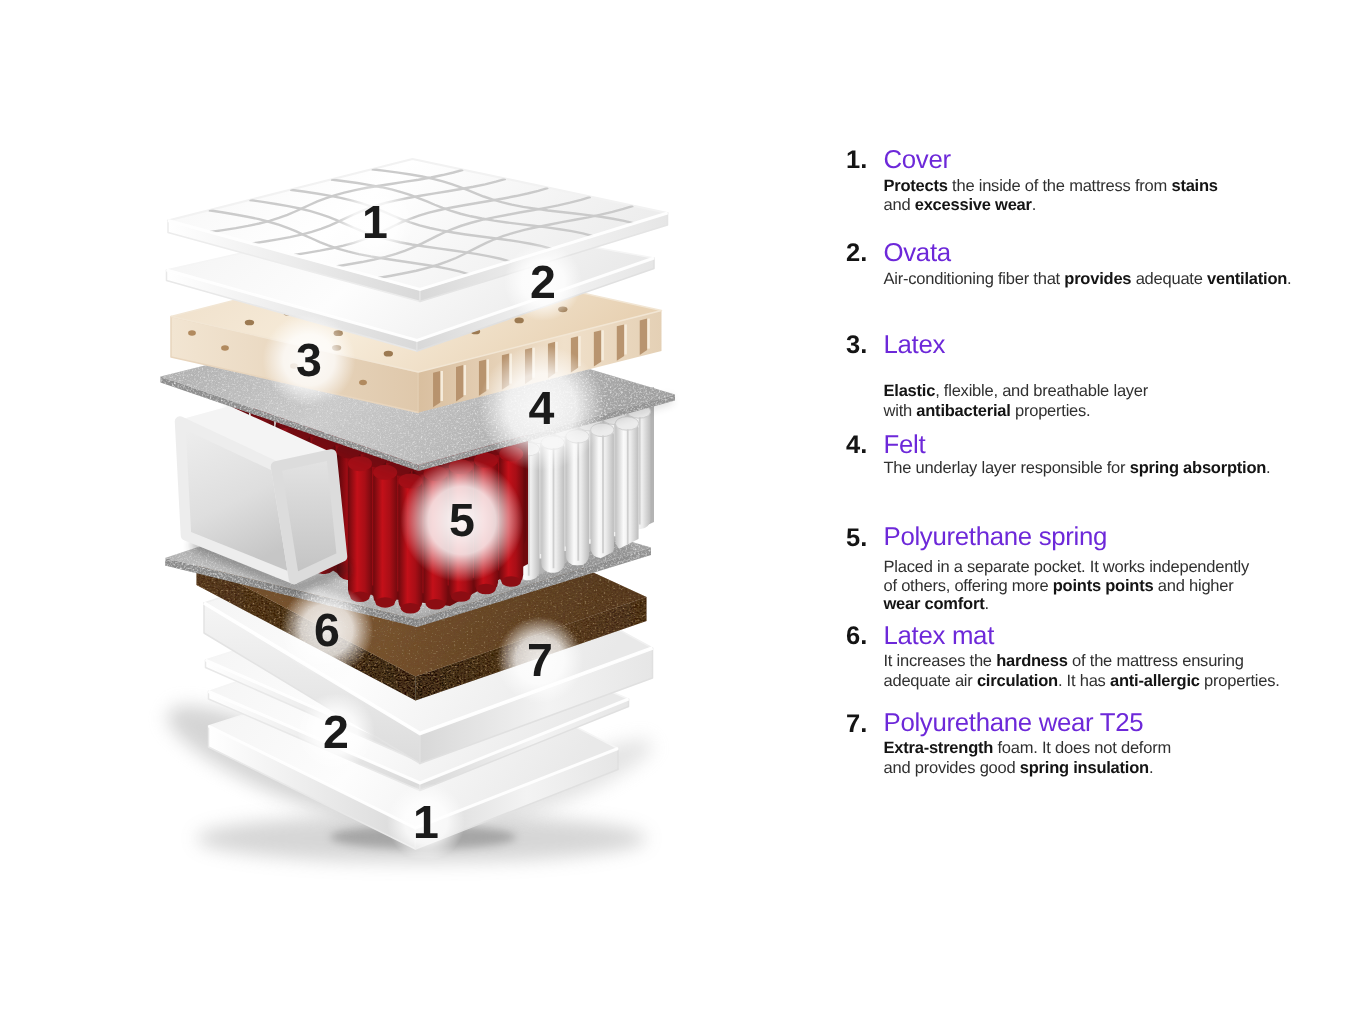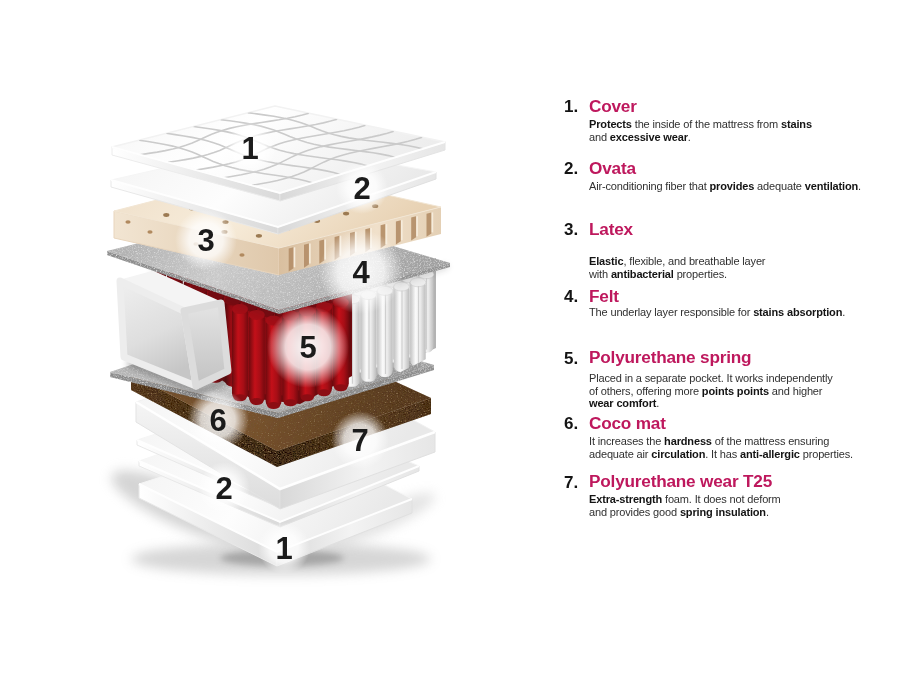--- a/index.html
+++ b/index.html
@@ -1,17 +1,17 @@
 <!DOCTYPE html>
 <html><head><meta charset="utf-8">
 <style>
 html,body{margin:0;padding:0;width:900px;height:675px;background:#ffffff;overflow:hidden}
 body{position:relative;font-family:"Liberation Sans",sans-serif}
 .num{position:absolute;left:564px;font-weight:bold;font-size:17px;color:#141414}
-.head{position:absolute;left:589px;font-weight:bold;font-size:17.2px;color:#be185d;letter-spacing:-0.2px;white-space:nowrap}
+.head{position:absolute;left:589px;font-weight:normal;font-size:17.2px;color:#6d28d9;letter-spacing:-0.2px;white-space:nowrap}
 .body{position:absolute;left:589px;font-size:11px;letter-spacing:-0.15px;line-height:12.6px;color:#303030;white-space:nowrap}
 .body b{color:#141414}
 </style></head>
 <body>
 
 <svg width="900" height="675" viewBox="0 0 900 675" style="position:absolute;left:0;top:0">
 <defs>
 <filter id="fblur" x="-50%" y="-50%" width="200%" height="200%">
         <feGaussianBlur stdDeviation="6"></feGaussianBlur>
       </filter>
@@ -459,32 +459,32 @@
 
 <div>
 <div class="num" style="top:220px">3.</div>
 <div class="head" style="top:219px">Latex</div>
 <div class="body" style="top:255px"><b>Elastic</b>, flexible, and breathable layer<br>with <b>antibacterial</b> properties.</div>
 </div>
 
 <div>
 <div class="num" style="top:287px">4.</div>
 <div class="head" style="top:286px">Felt</div>
-<div class="body" style="top:306px">The underlay layer responsible for <b>stains absorption</b>.</div>
+<div class="body" style="top:306px">The underlay layer responsible for <b>spring absorption</b>.</div>
 </div>
 
 <div>
 <div class="num" style="top:349px">5.</div>
 <div class="head" style="top:347px">Polyurethane spring</div>
 <div class="body" style="top:372px">Placed in a separate pocket. It works independently<br>of others, offering more <b>points points</b> and higher<br><b>wear comfort</b>.</div>
 </div>
 
 <div>
 <div class="num" style="top:414px">6.</div>
-<div class="head" style="top:413px">Coco mat</div>
+<div class="head" style="top:413px">Latex mat</div>
 <div class="body" style="top:435px">It increases the <b>hardness</b> of the mattress ensuring<br>adequate air <b>circulation</b>. It has <b>anti-allergic</b> properties.</div>
 </div>
 
 <div>
 <div class="num" style="top:473px">7.</div>
 <div class="head" style="top:471px">Polyurethane wear T25</div>
 <div class="body" style="top:493px"><b>Extra-strength</b> foam. It does not deform<br>and provides good <b>spring insulation</b>.</div>
 </div>
 
 </body></html>

